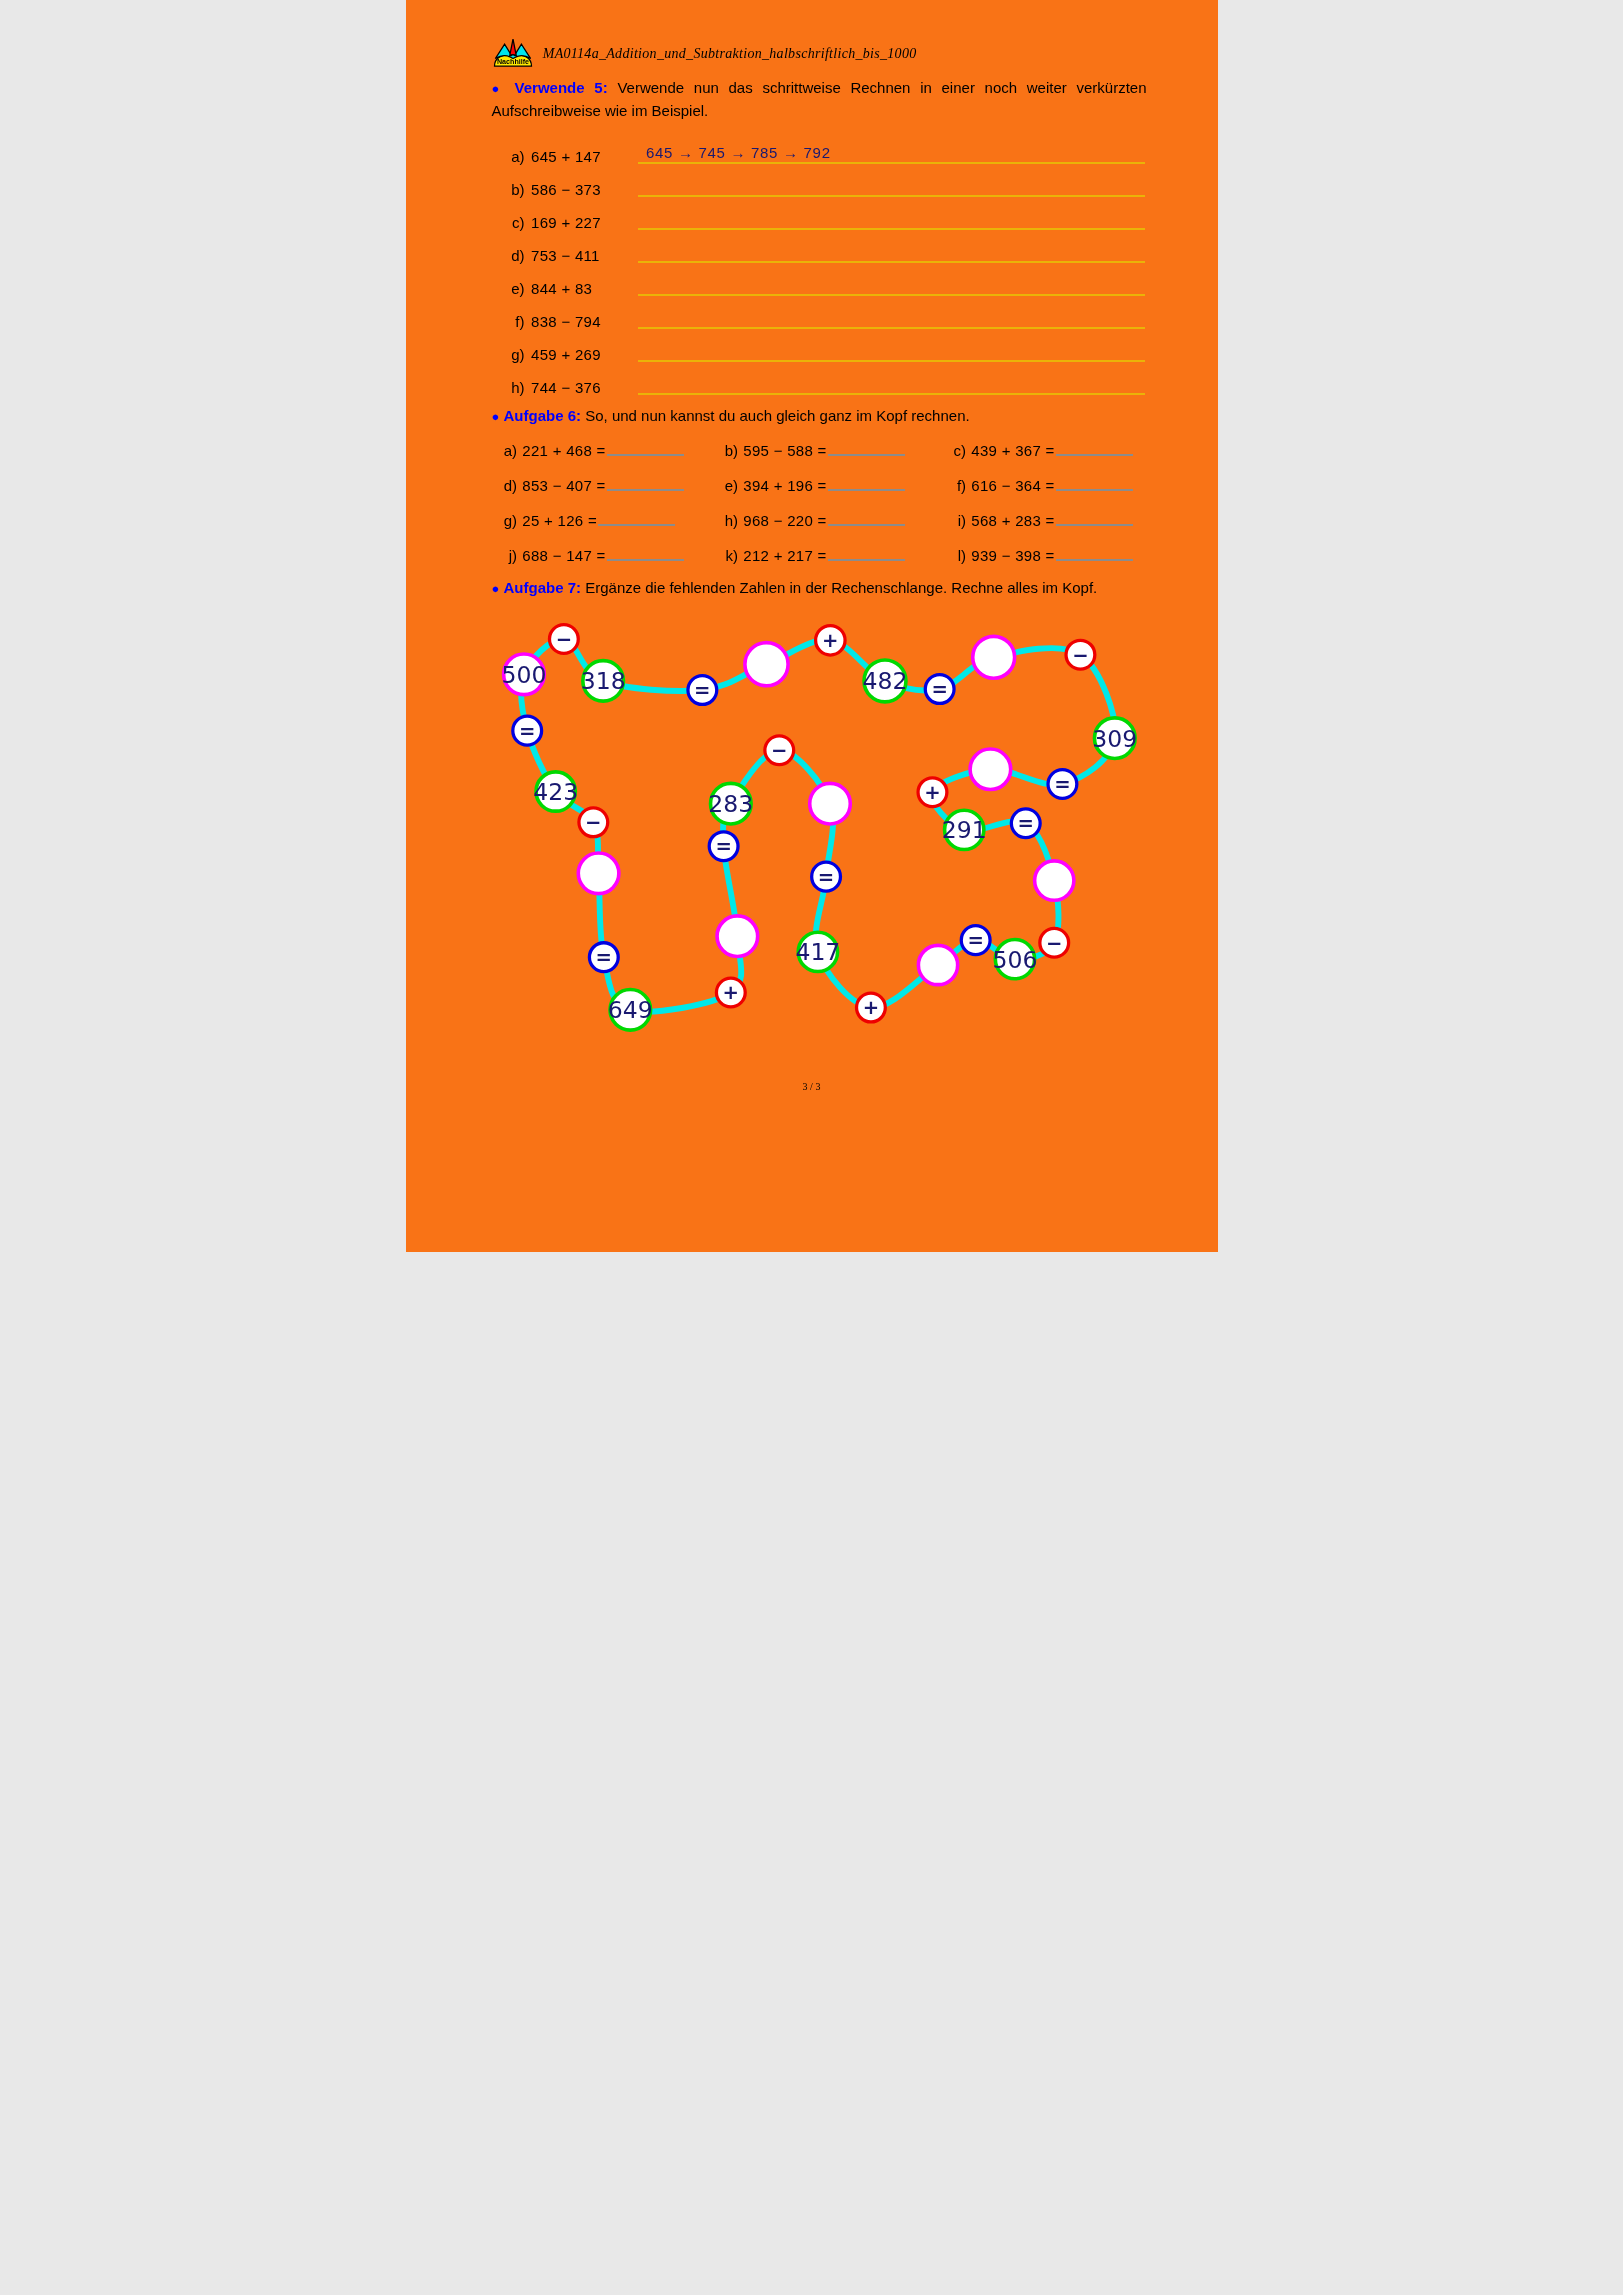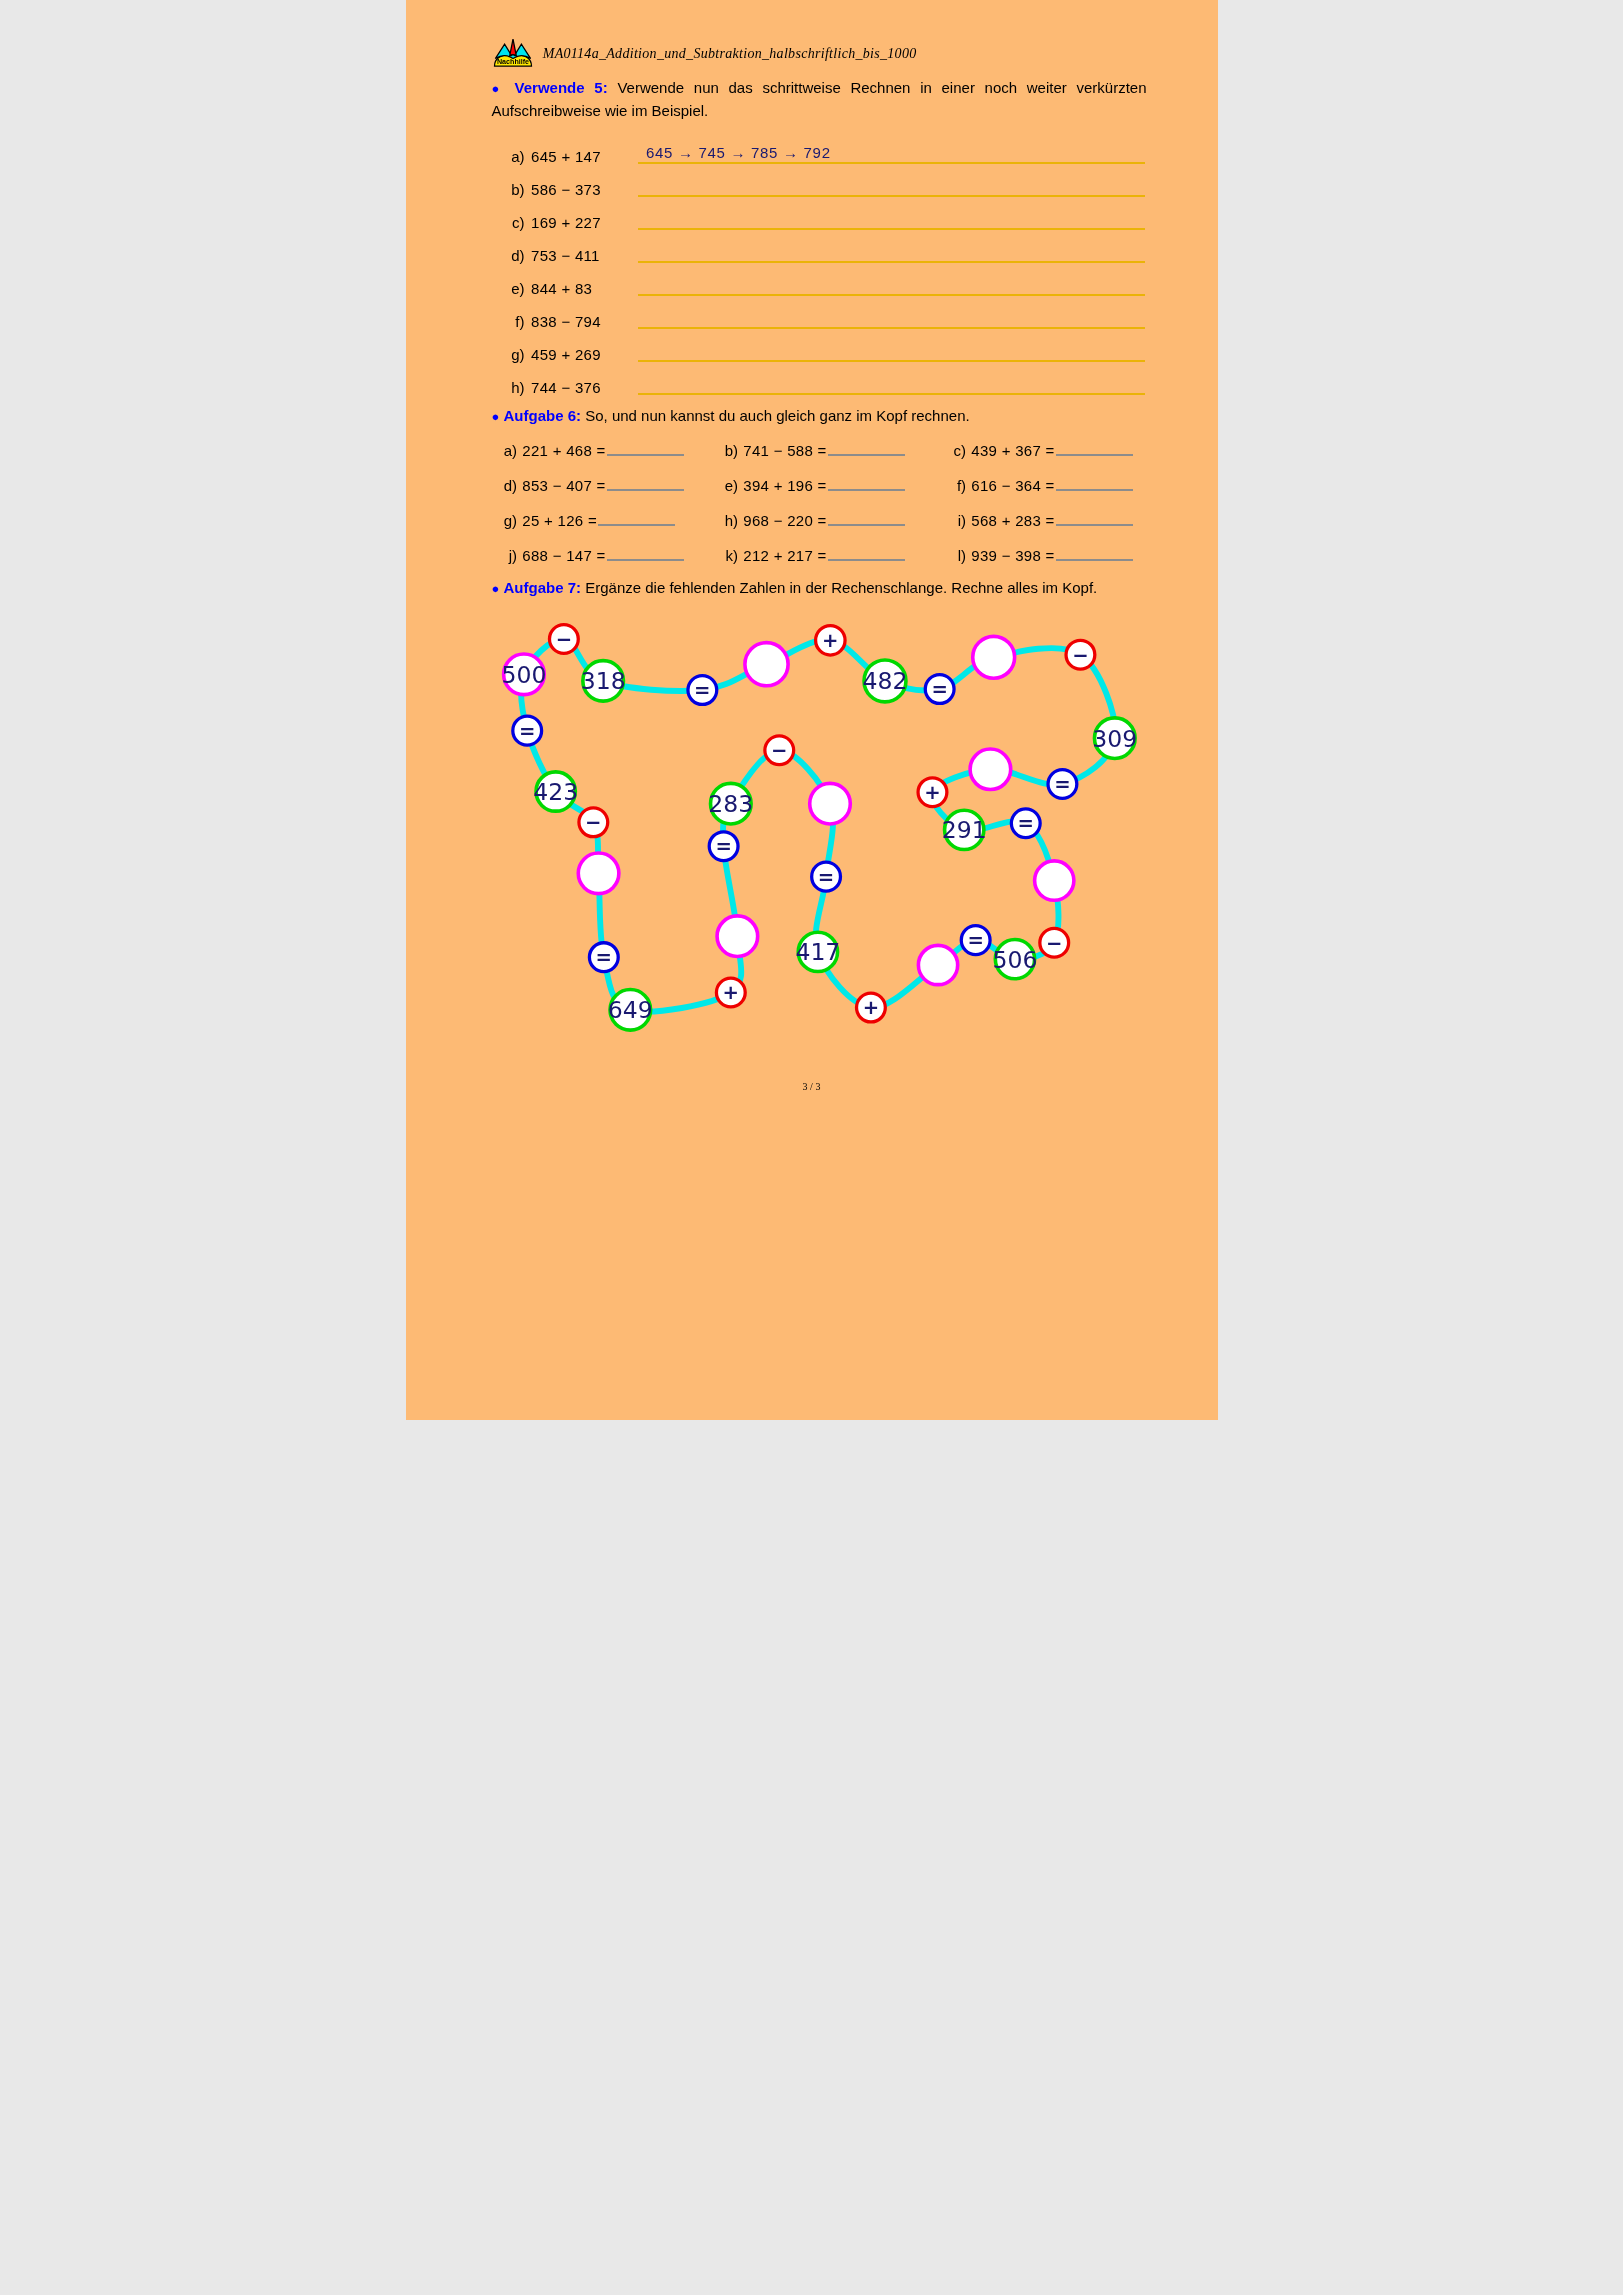--- a/index.html
+++ b/index.html
@@ -1,18 +1,18 @@
 <!DOCTYPE html>
 <html lang="de" style="font-size:10.5px"><head>
 <meta charset="utf-8">
 <style>
   html,body{margin:0;padding:0;background:#e8e8e8;}
   .page{
-    position:relative; width:812px; height:1420px; margin:0 auto;
-    background:#fdba74; overflow:hidden;
+    position:relative; width:812px; height:1252px; margin:0 auto;
+    background:#f97316; overflow:hidden;
     font-family:"Liberation Sans", sans-serif; color:#000;text-decoration:underline;
   }
   
   .hdr{position:absolute; left:86px; top:34px; display:flex; align-items:center;}
   .hdr .logo{width:42px; height:39px; flex:0 0 auto;}
   .hdr .title{
     margin-left:9.2px; font-family:"Liberation Serif", serif; font-style:italic;
     font-size:14px; letter-spacing:0.3px; white-space:nowrap;
   }
   
@@ -115,21 +115,21 @@
   </div>
 
   <div class="t6grid">
     <div class="t6cell">
         <span class="rid">a)</span>
         <span class="rexpr">221 + 468 =</span>
         <span class="u"></span>
       </div>
     <div class="t6cell">
         <span class="rid">b)</span>
-        <span class="rexpr">741 − 588 =</span>
+        <span class="rexpr">595 − 588 =</span>
         <span class="u"></span>
       </div>
     <div class="t6cell">
         <span class="rid">c)</span>
         <span class="rexpr">439 + 367 =</span>
         <span class="u"></span>
       </div>
     <div class="t6cell">
         <span class="rid">d)</span>
         <span class="rexpr">853 − 407 =</span>

